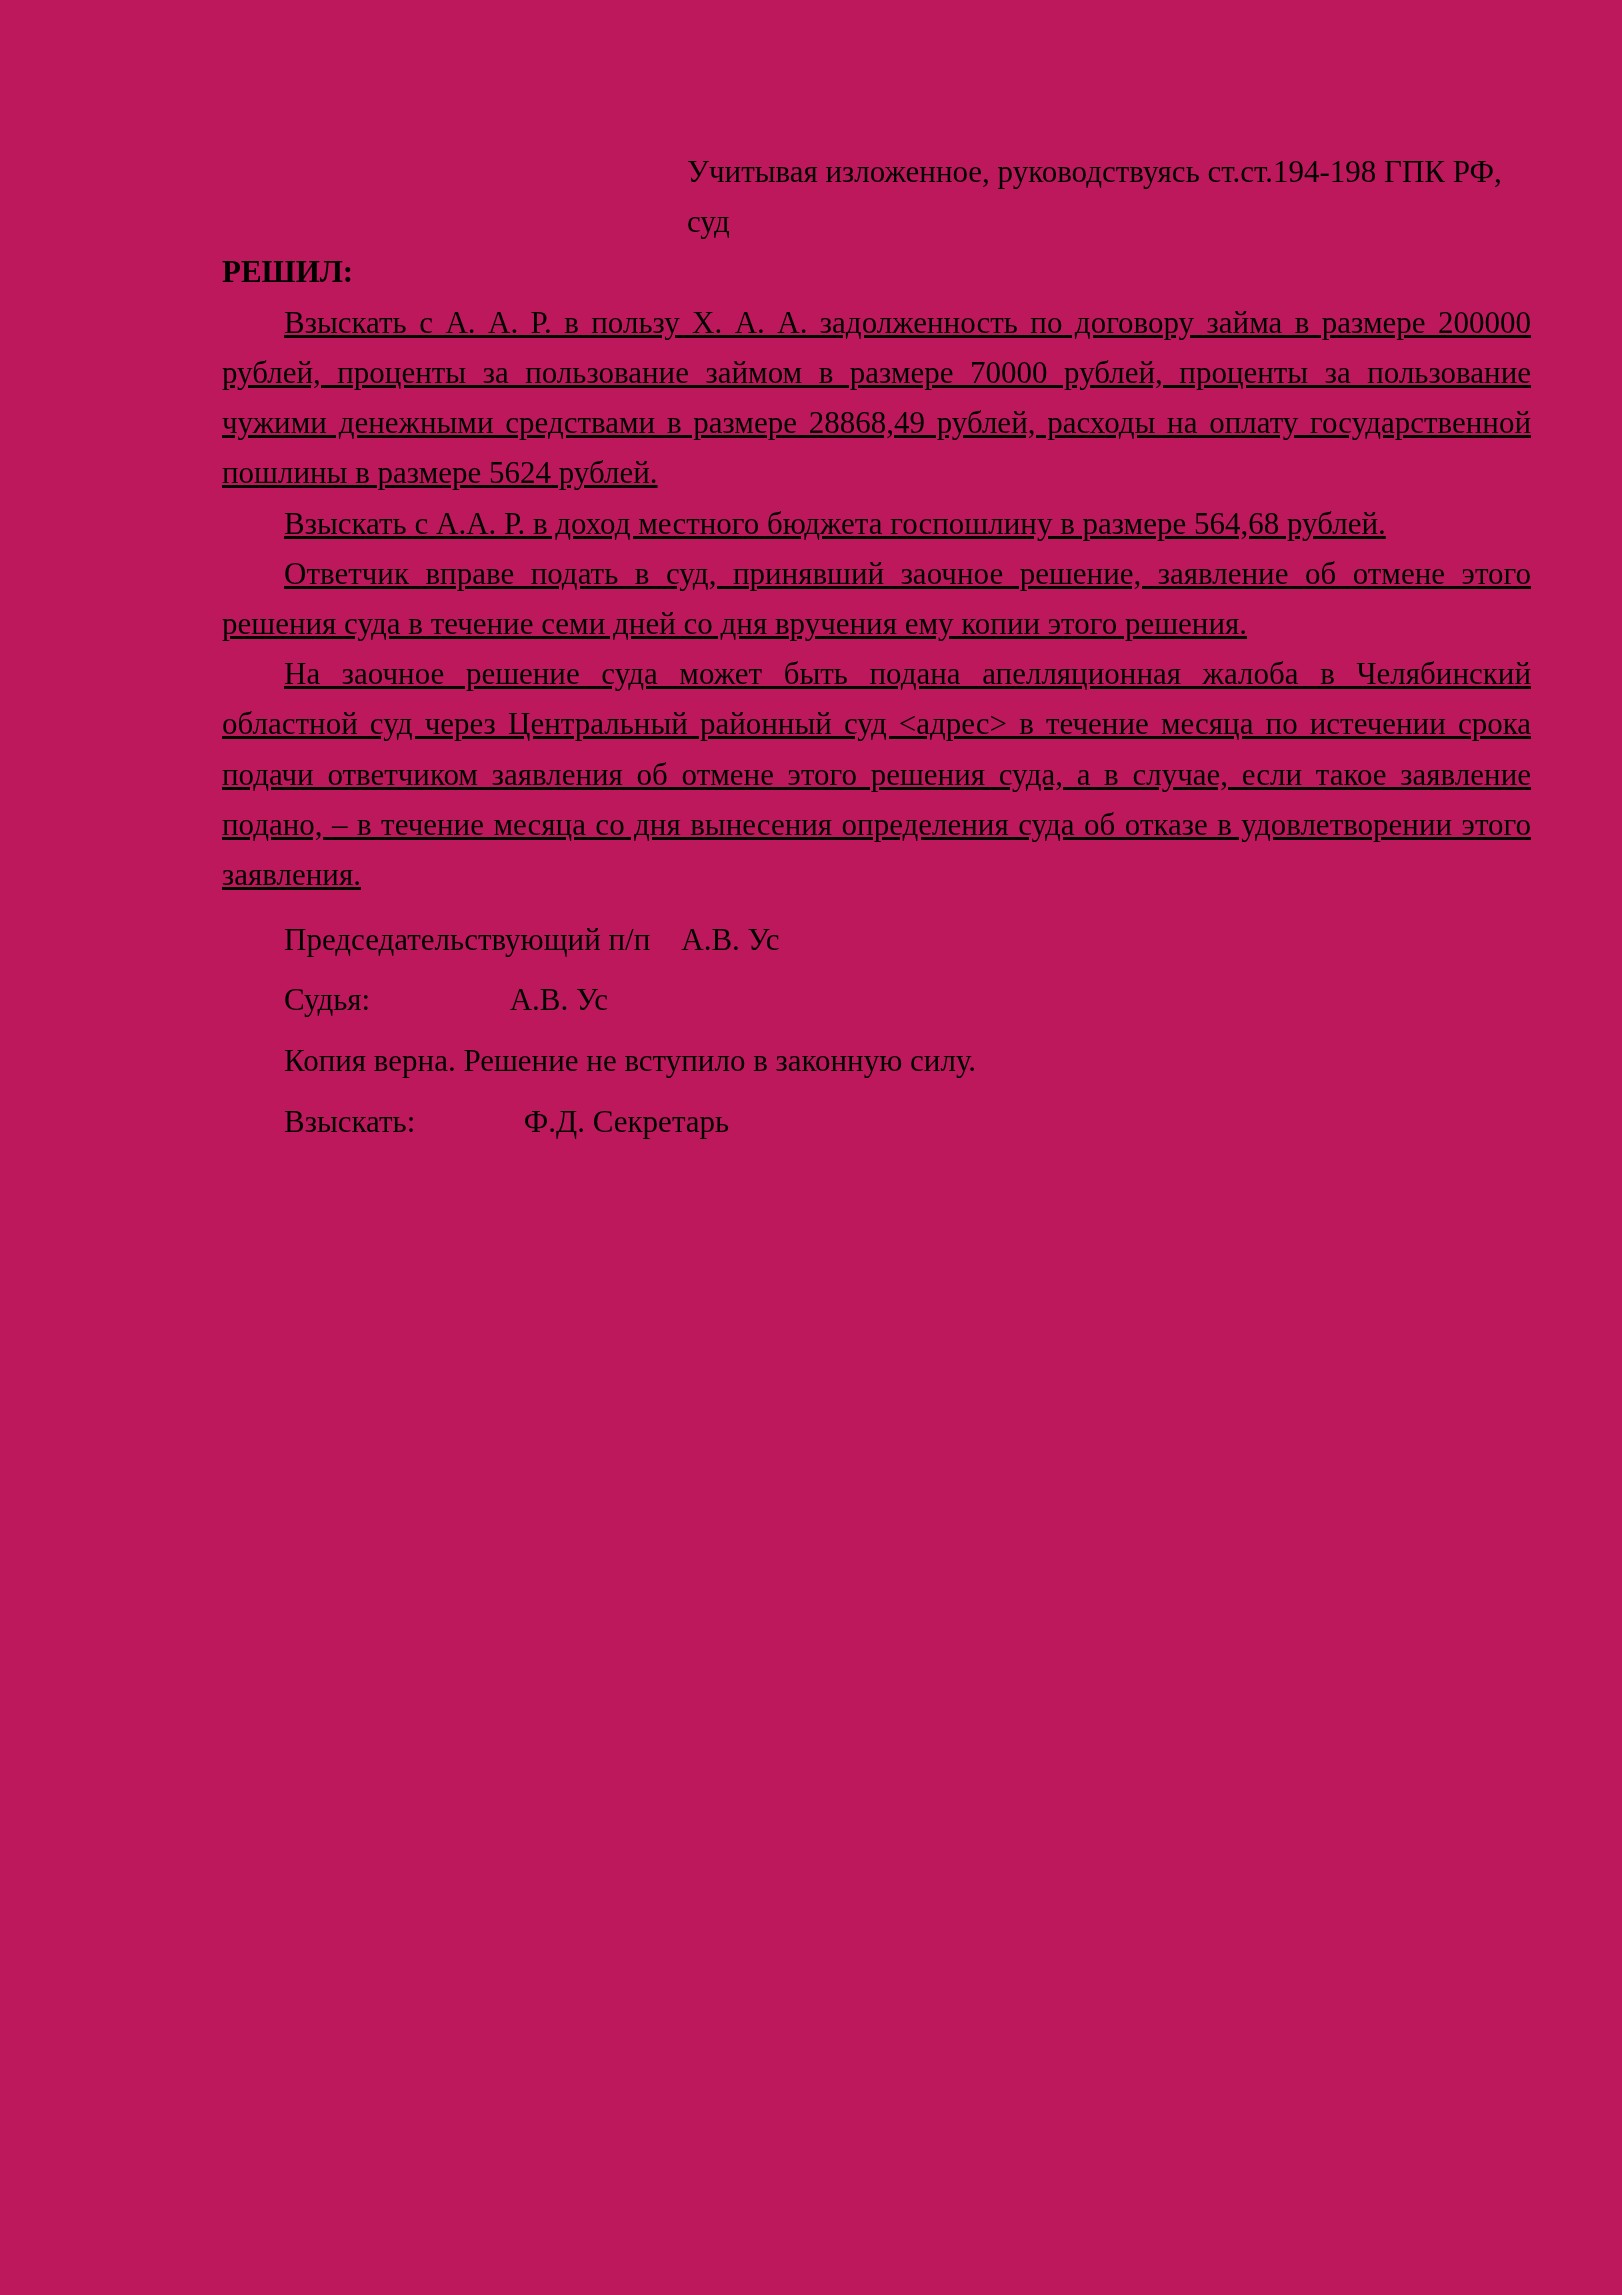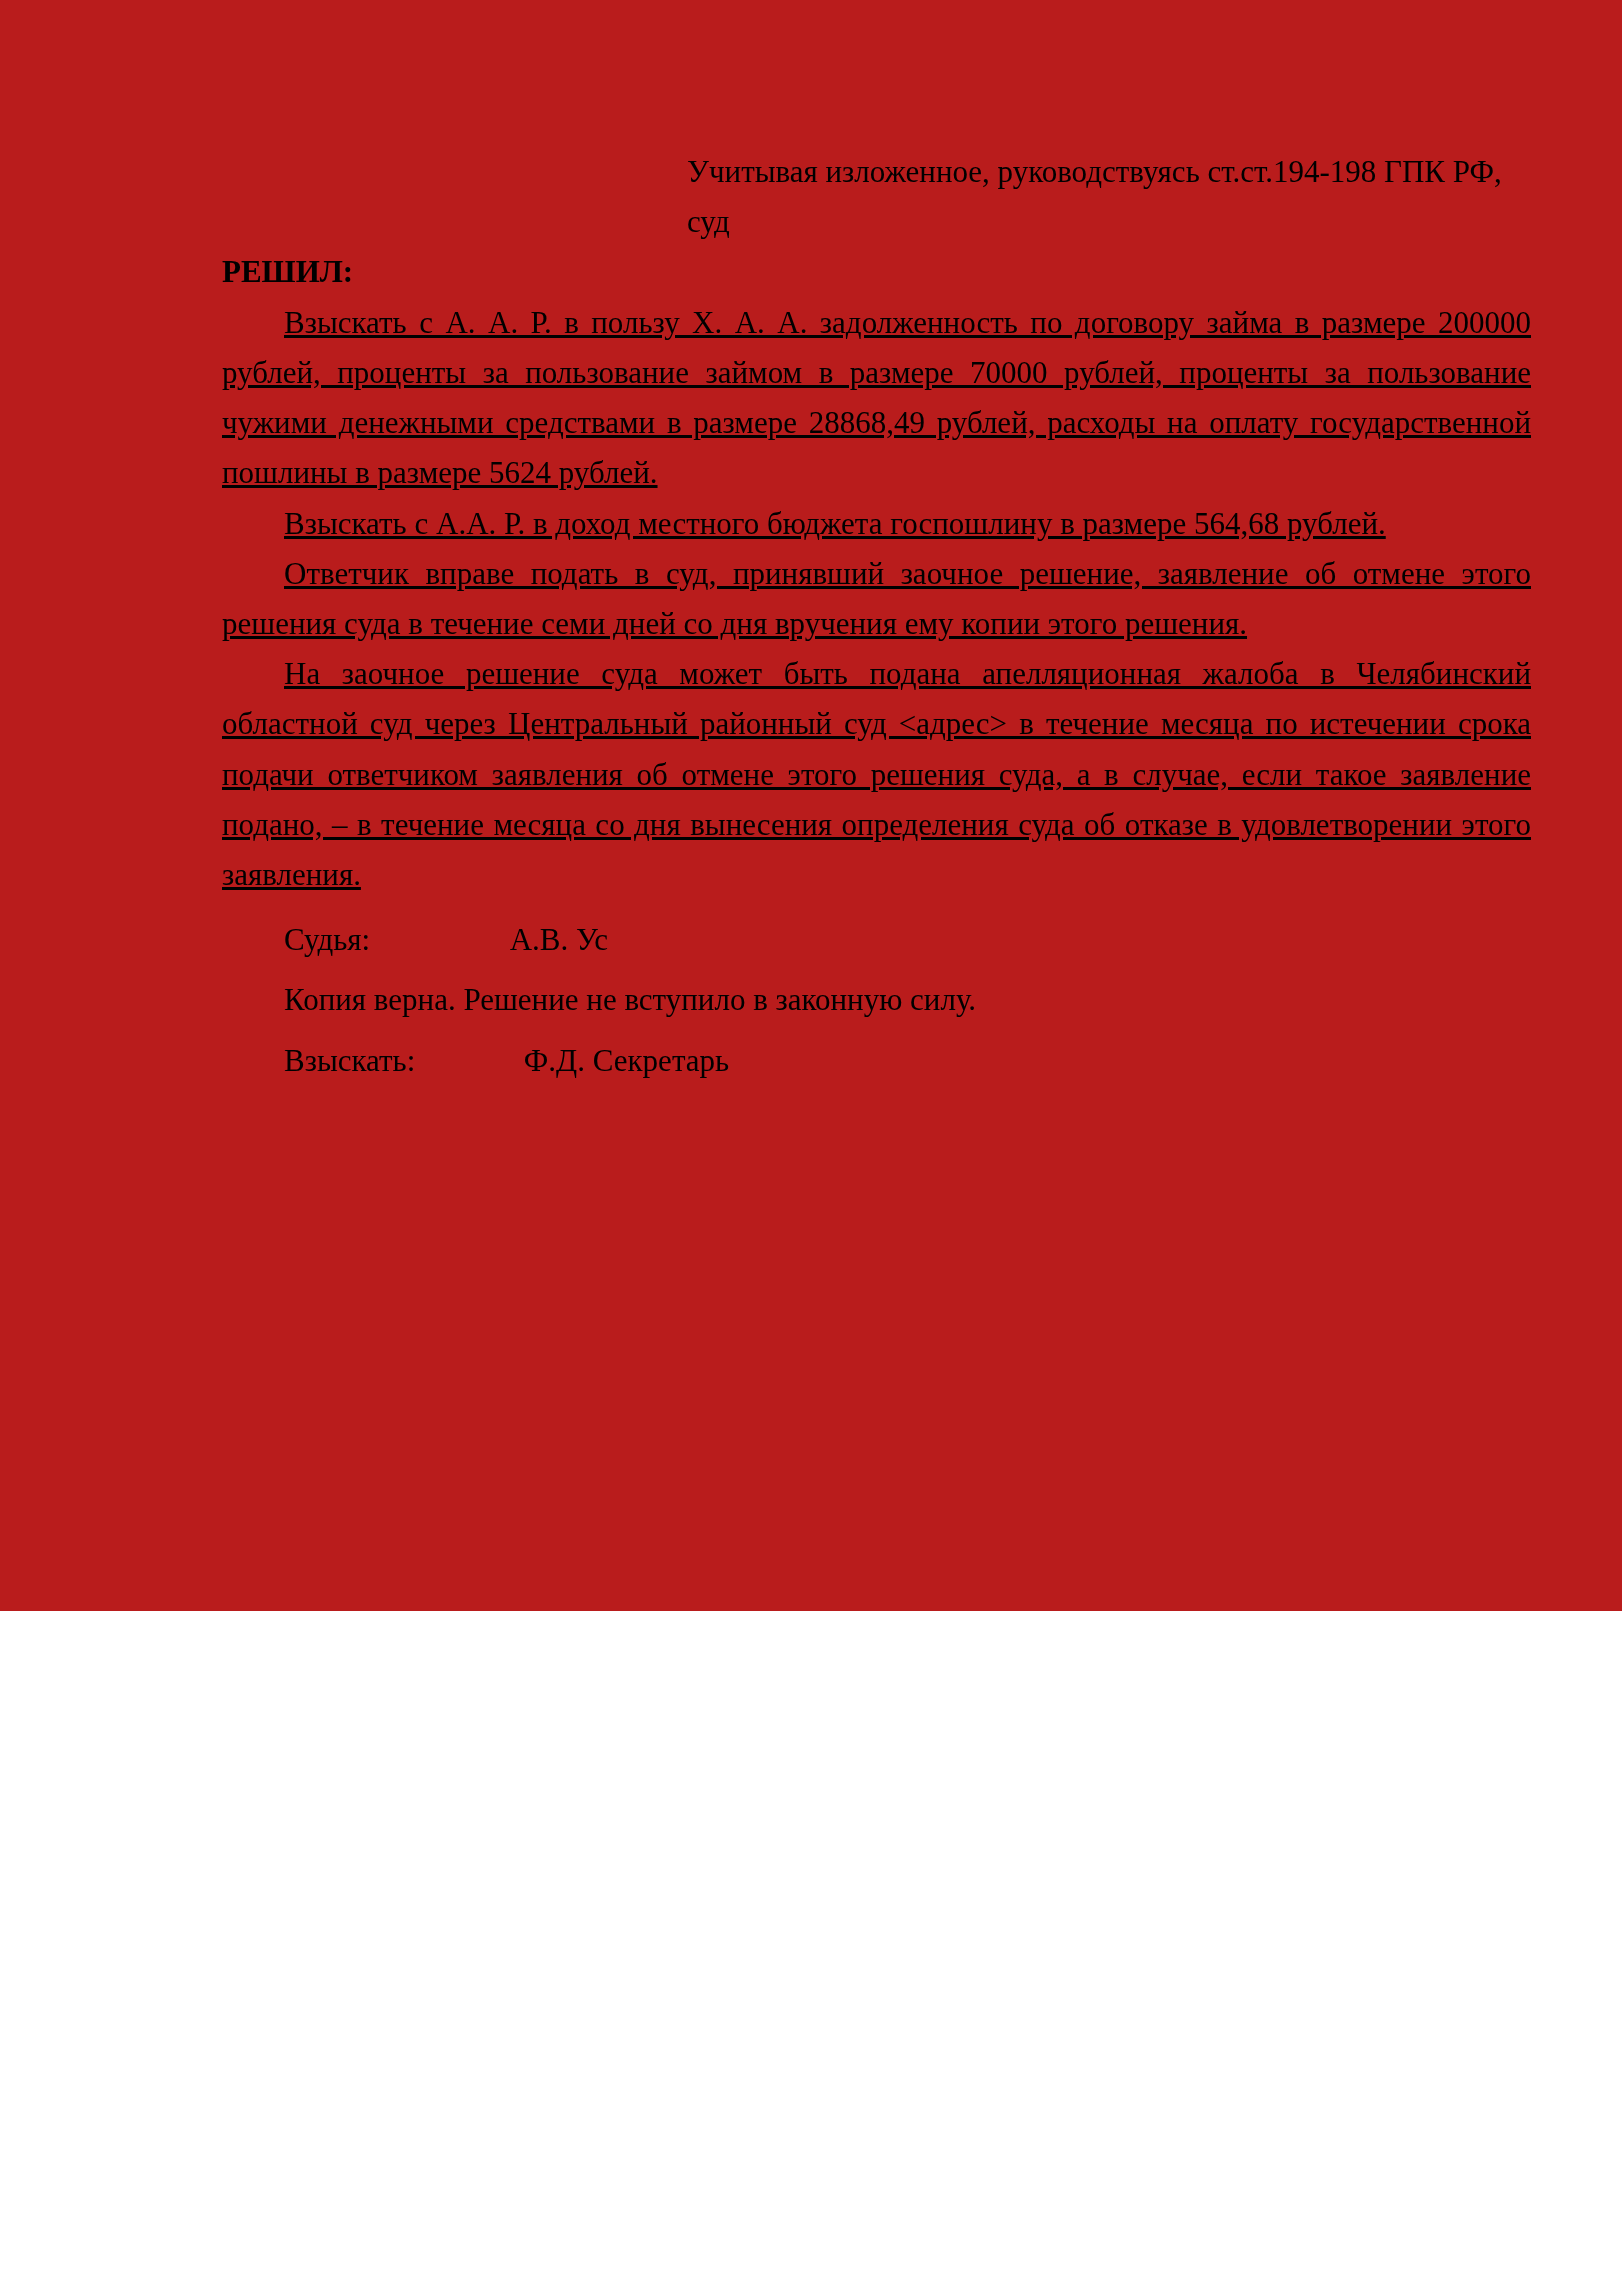--- a/index.html
+++ b/index.html
@@ -10,23 +10,23 @@
   body {
     width: 1623px;
     height: 2295px;
     font-family: "Liberation Serif", "DejaVu Serif", serif;
     color: #000000;
     -webkit-font-smoothing: antialiased;
   }
   .page {
     box-sizing: border-box;
     width: 1623px;
-    height: 1611px;
+    height: 2295px;
     padding: 147px 92px 0 222px;
-    background: #b91c1c;
+    background: #be185d;
   }
   .doc {
     font-size: 31px;
     line-height: 1.62;
   }
   p {
     margin: 0;
     text-align: justify;
     text-justify: inter-word;
   }
@@ -68,20 +68,21 @@
     <p class="indent">Взыскать с А. А. Р. в пользу Х. А. А. задолженность по договору займа в размере 200000 рублей, проценты за пользование займом в размере 70000 рублей, проценты за пользование чужими денежными средствами в размере 28868,49 рублей, расходы на оплату государственной пошлины в размере 5624 рублей.</p>
 
 
     <p class="indent">Взыскать с А.А. Р. в доход местного бюджета госпошлину в размере 564,68 рублей.</p>
 
     <p class="indent">Ответчик вправе подать в суд, принявший заочное решение, заявление об отмене этого решения суда в течение семи дней со дня вручения ему копии этого решения.</p>
 
     <p class="indent">На заочное решение суда может быть подана апелляционная жалоба в Челябинский областной суд через Центральный районный суд &lt;адрес&gt; в течение месяца по истечении срока подачи ответчиком заявления об отмене этого решения суда, а в случае, если такое заявление подано, – в течение месяца со дня вынесения определения суда об отказе в удовлетворении этого заявления.</p>
 
     <div class="sig-block">
+      <p class="sig-line"><span>Председательствующий п/п</span><span>    </span><span>А.В. Ус</span></p>
 
       <p class="sig-line"><span>Судья:</span><span>                  </span><span>А.В. Ус</span></p>
 
       <p class="sig-line"><span>Копия верна. Решение не вступило в законную силу.</span></p>
 
       <p class="sig-line"><span>Взыскать:</span><span>              </span><span>Ф.Д. Секретарь</span></p>
     </div>
 
   </div>
 </div>

